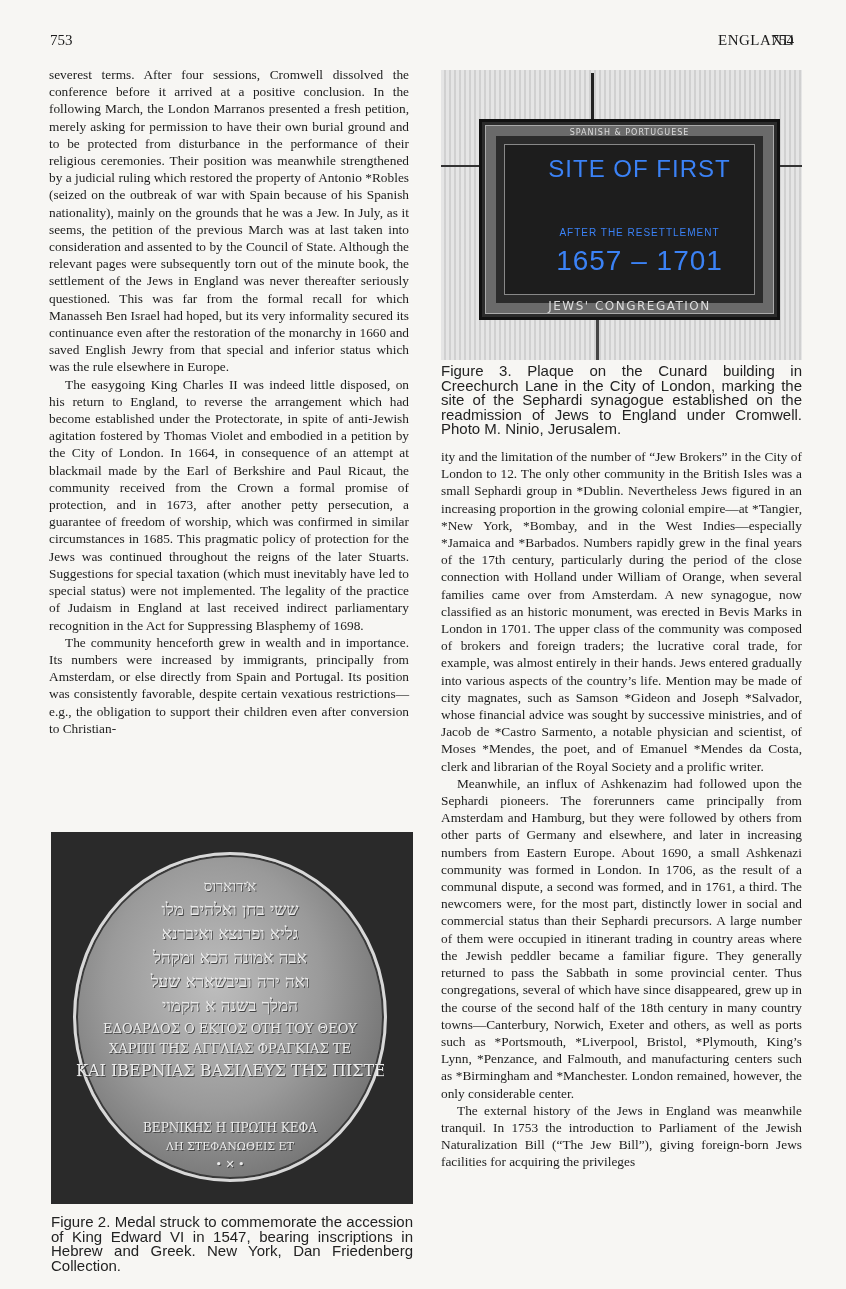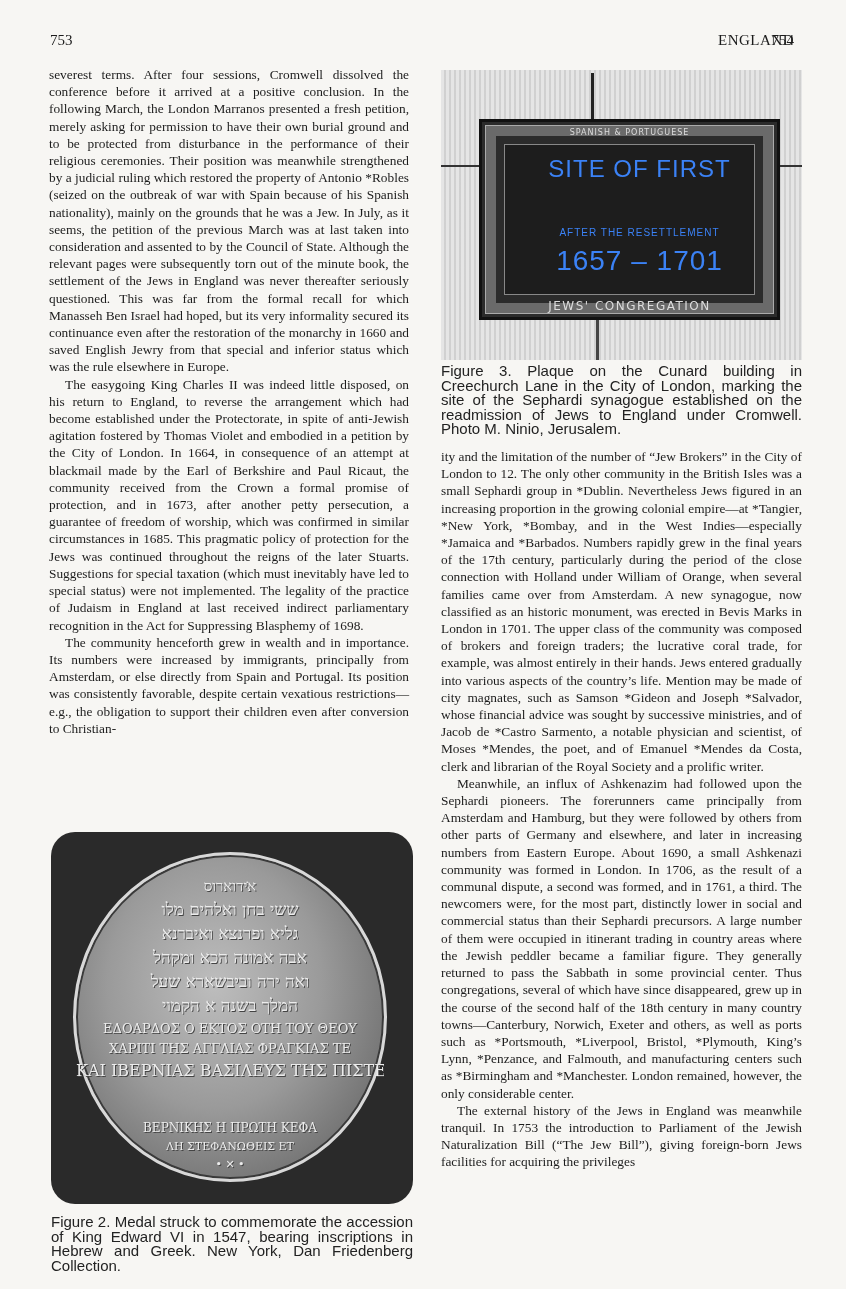--- a/index.html
+++ b/index.html
@@ -10,21 +10,21 @@
   .running-head .pg-left { position: absolute; left: 0; top: 0; }
   .running-head .title { position: absolute; left: 0; right: 0; top: 0; text-align: right; letter-spacing: 0.5px; }
   .running-head .pg-right { position: absolute; right: 0; top: 0; }
 
   .col { position: absolute; top: 66px; width: 360px; font-size: 13.35px; line-height: 17.2px; text-align: justify; }
   .col-left { left: 49px; }
   .col-right { left: 441px; width: 361px; }
   .col p { margin: 0; }
   .col p.indent { text-indent: 16px; }
 
-  .figure2 { position: absolute; left: 51px; top: 832px; width: 362px; height: 372px; background: #2a2a2a; overflow: hidden; border-radius: 24px; }
+  .figure2 { position: absolute; left: 51px; top: 832px; width: 362px; height: 372px; background: #2a2a2a; overflow: hidden; }
   .figure2 .medal { position: absolute; left: 22px; top: 20px; width: 314px; height: 330px; border-radius: 50%;
     background: radial-gradient(ellipse at 45% 40%, #bdbdbd 0%, #9a9a9a 45%, #6f6f6f 80%, #565656 100%);
     border: 3px solid #d8d8d8; box-shadow: 0 0 0 2px #3a3a3a inset; }
   .figure2 .medal .line { position: absolute; left: 0; right: 0; text-align: center; color: #ececec; font-family: "DejaVu Serif", serif; text-shadow: 1px 1px 0 #444; white-space: nowrap; overflow: hidden; }
 
   .caption { position: absolute; font-size: 15px; line-height: 14.6px; text-align: justify; color: #222; font-family: "Liberation Sans", "DejaVu Sans", sans-serif; }
   .caption-2 { left: 51px; top: 1215px; width: 362px; }
   .caption-3 { left: 441px; top: 364px; width: 361px; }
 
   .figure3 { position: absolute; left: 441px; top: 70px; width: 361px; height: 290px; background: #dcdcdc; overflow: hidden; }

